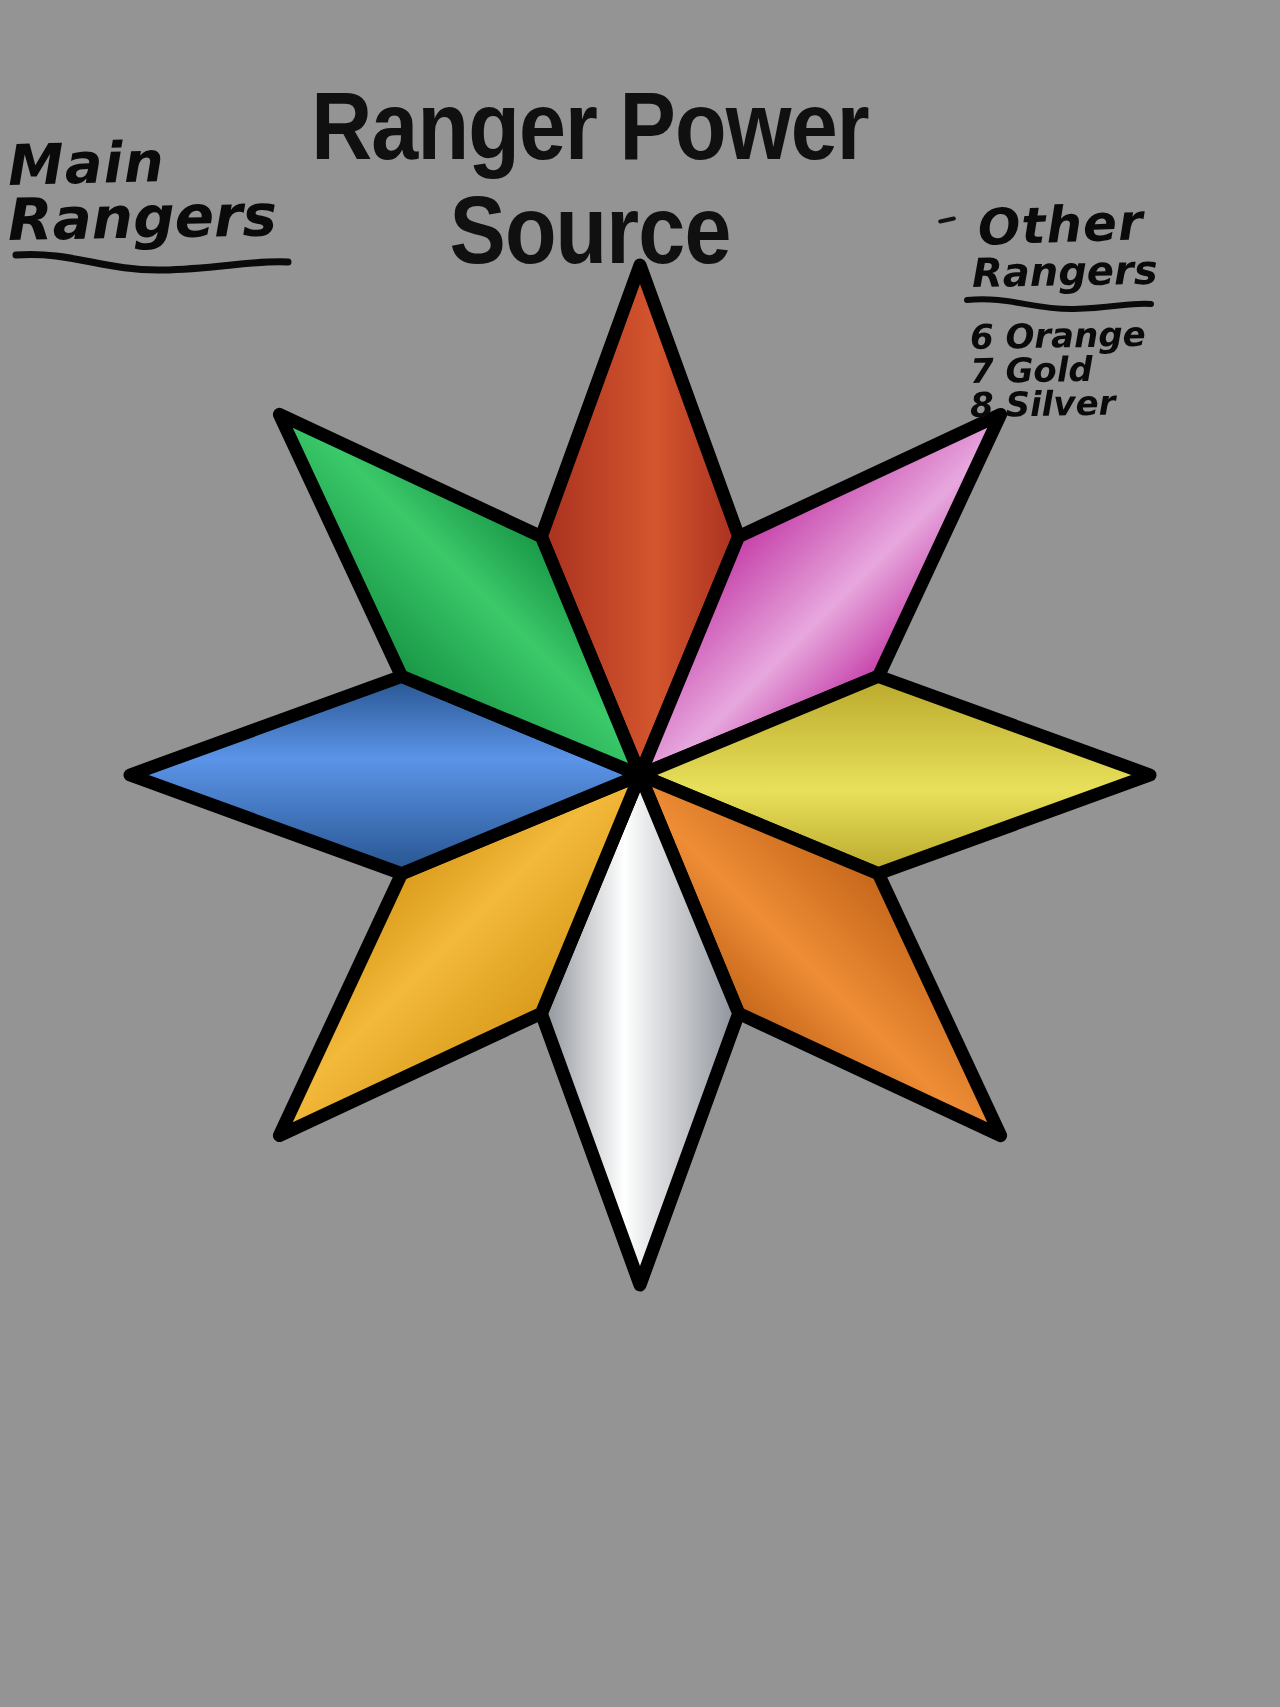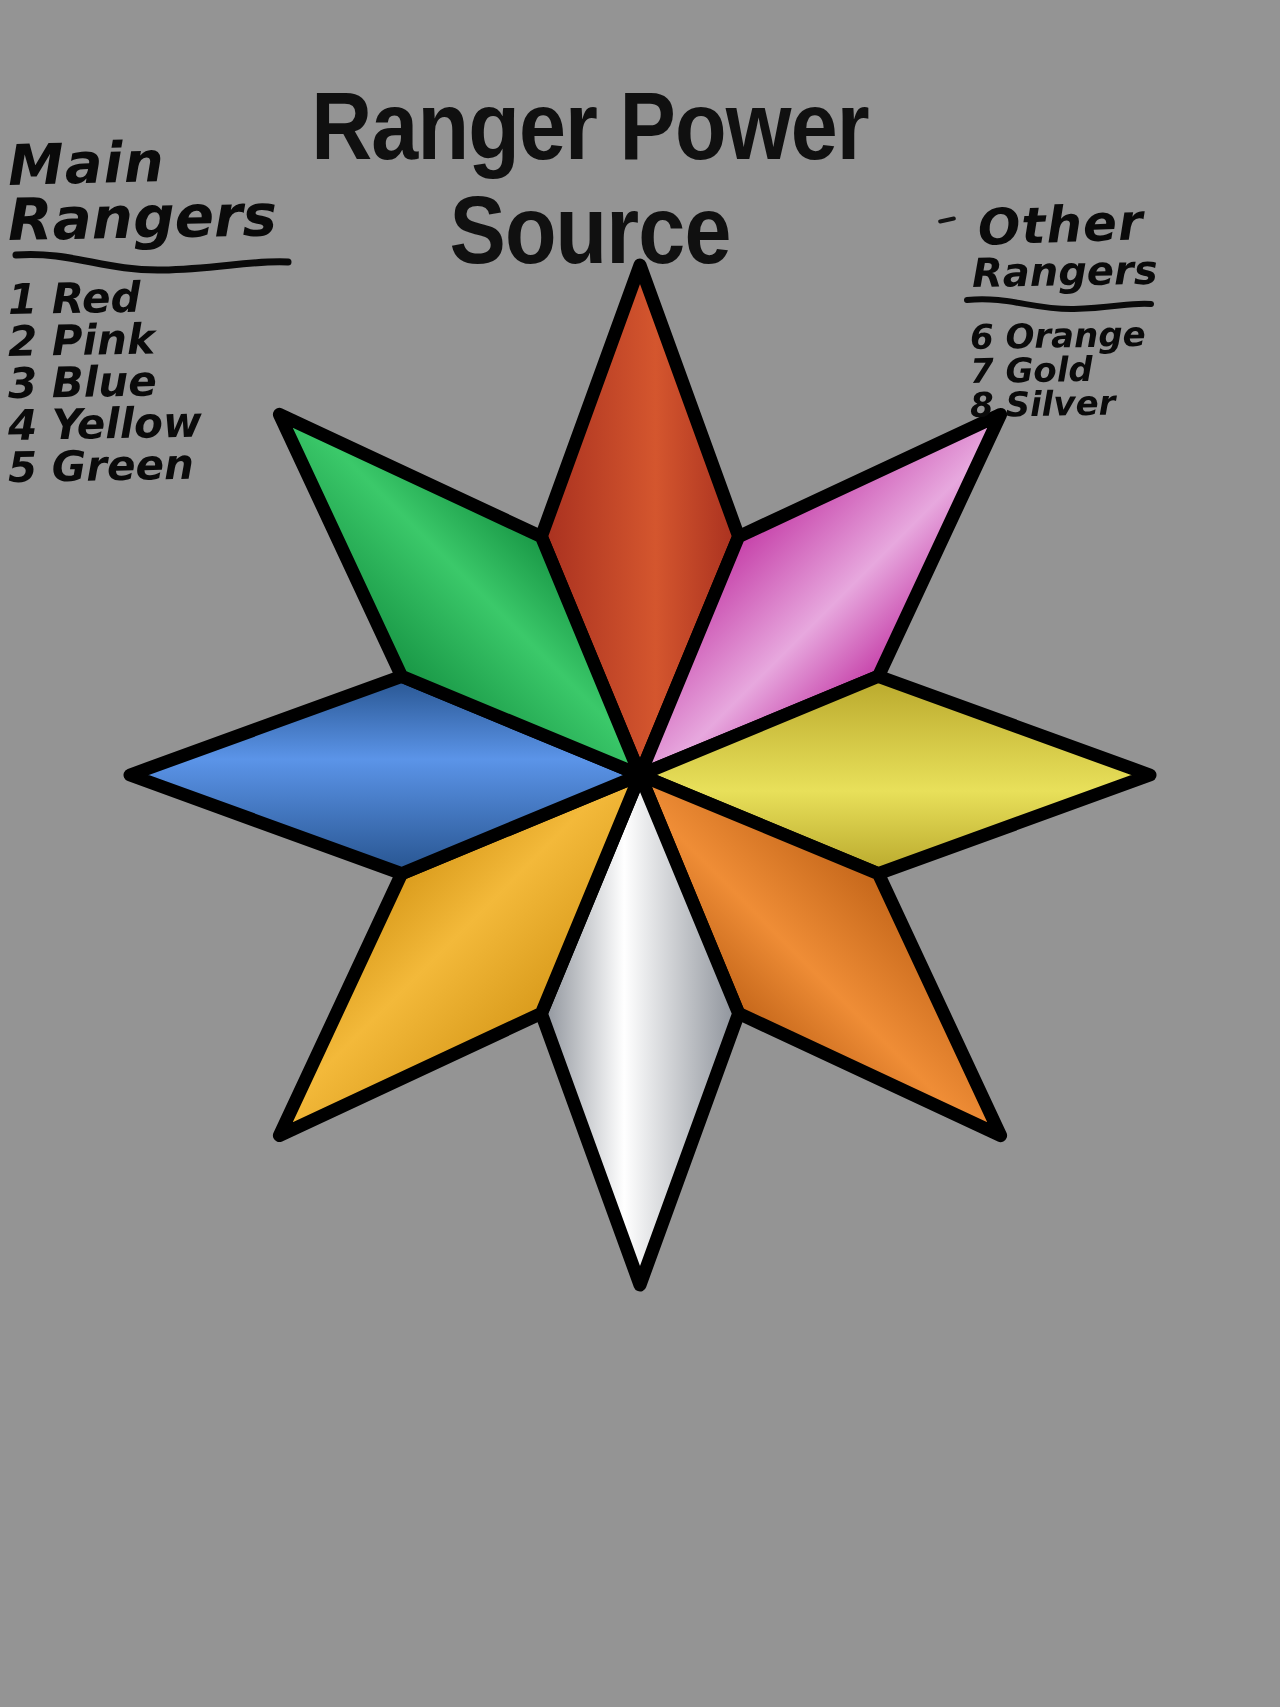--- a/index.html
+++ b/index.html
@@ -217,27 +217,20 @@
   <div class="tick-mark"></div>
 
   <div class="legend legend-left">
     <div class="legend-head">
       <span class="hw1">Main</span>
       <span class="hw2">Rangers</span>
     </div>
     <svg class="legend-rule" width="280" height="26" viewBox="0 0 280 26" xmlns="http://www.w3.org/2000/svg">
       <path d="M4 6 C 60 2, 92 22, 150 21 C 205 20, 240 11, 276 13" fill="none" stroke="#0a0a0a" stroke-width="7" stroke-linecap="round"></path>
     </svg>
-    <div class="legend-items">
-      <span class="item">1 Red</span>
-      <span class="item">2 Pink</span>
-      <span class="item">3 Blue</span>
-      <span class="item">4 Yellow</span>
-      <span class="item">5 Green</span>
-    </div>
   </div>
 
   <div class="legend legend-right">
     <div class="legend-head">
       <span class="hw1">Other</span>
       <span class="hw2">Rangers</span>
     </div>
     <svg class="legend-rule" width="190" height="22" viewBox="0 0 190 22" xmlns="http://www.w3.org/2000/svg">
       <path d="M3 6 C 45 2, 70 16, 110 15 C 150 14, 168 8, 187 10" fill="none" stroke="#0a0a0a" stroke-width="6" stroke-linecap="round"></path>
     </svg>

